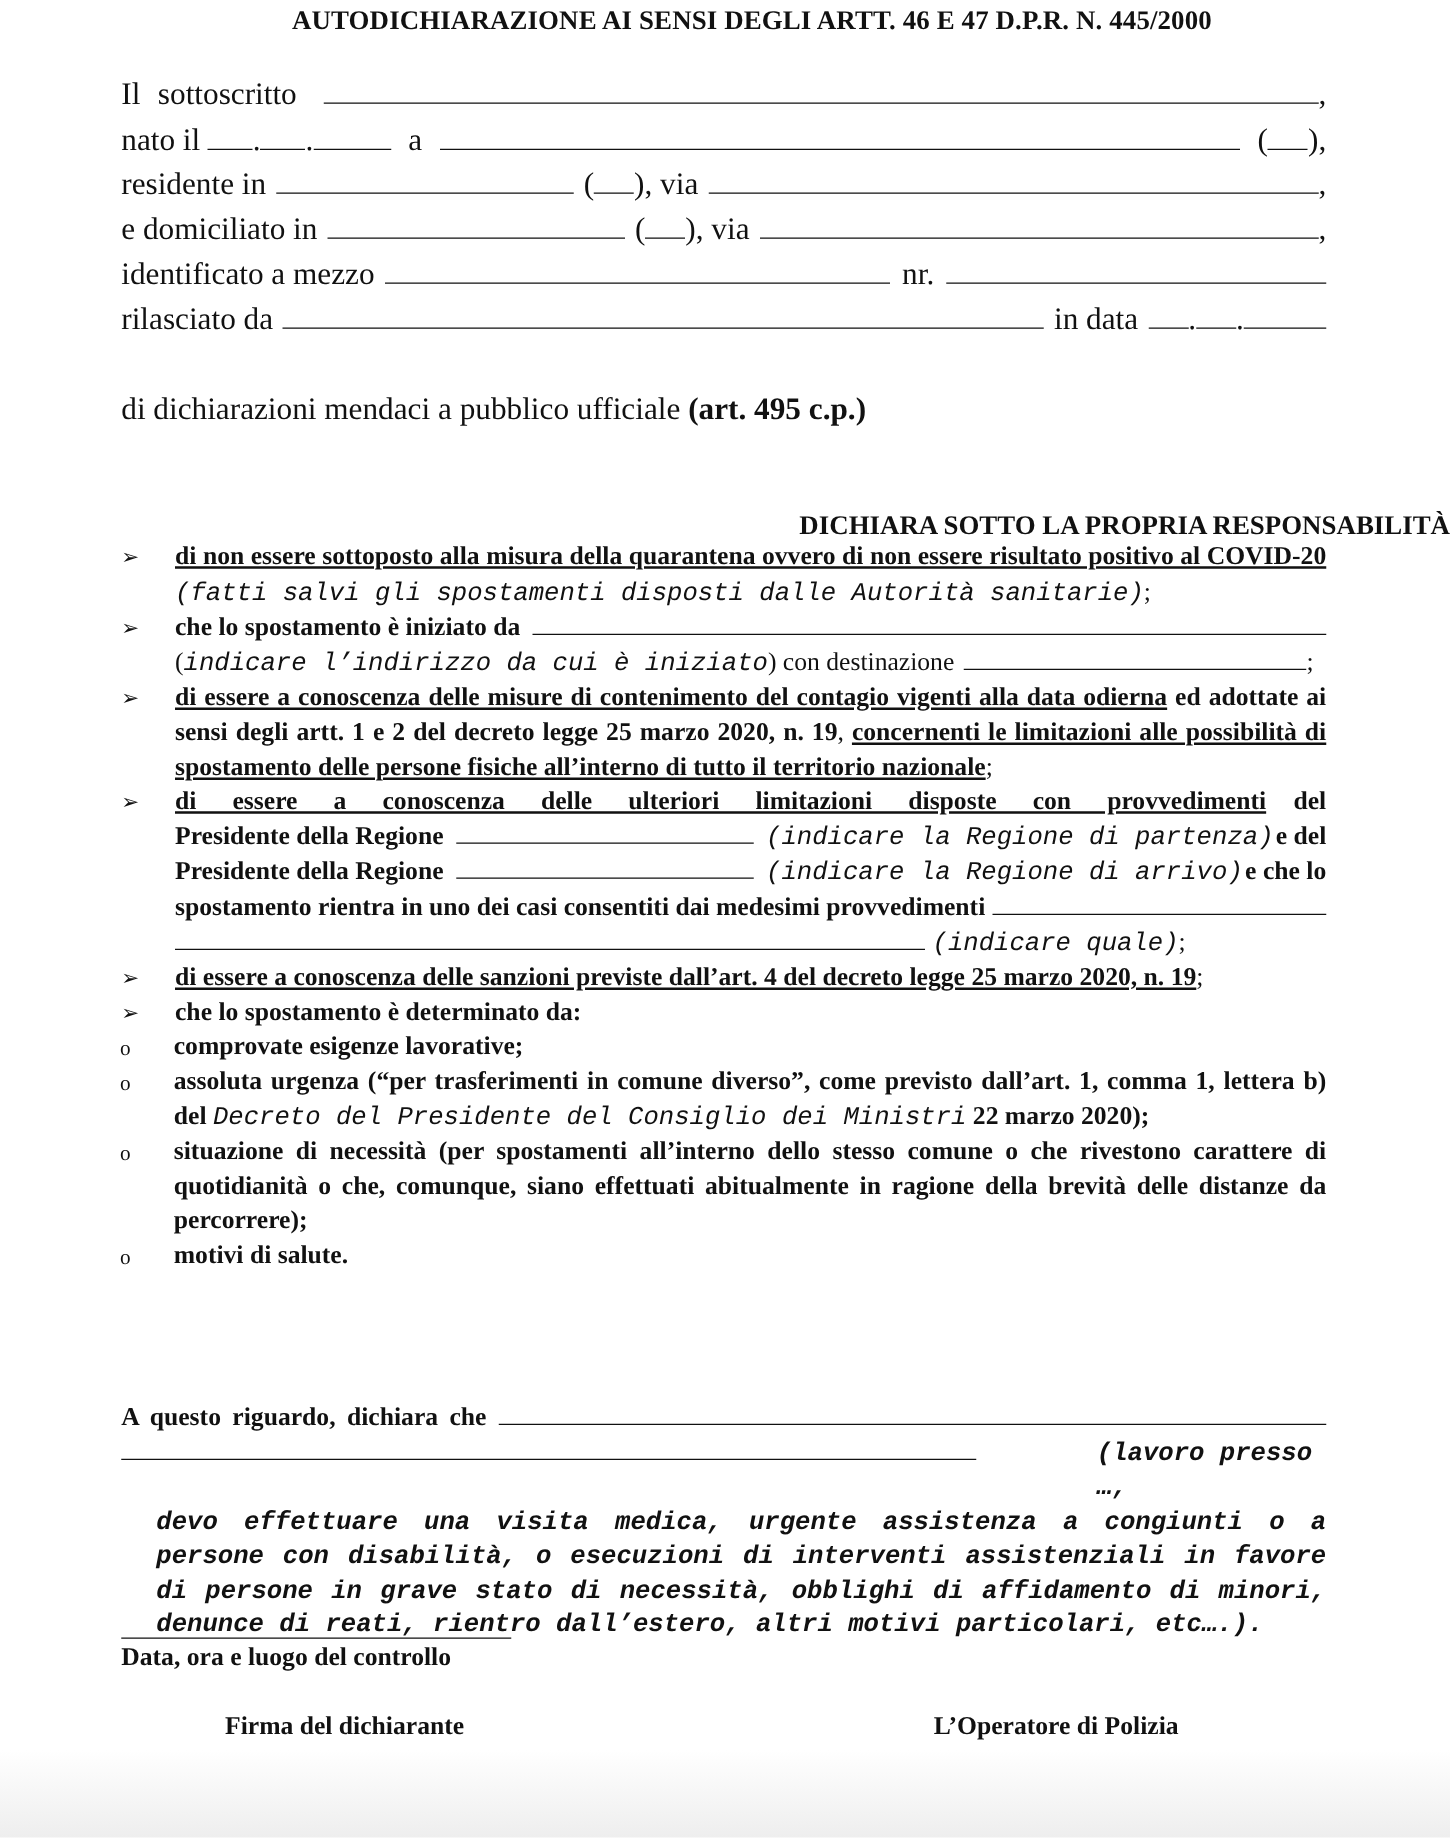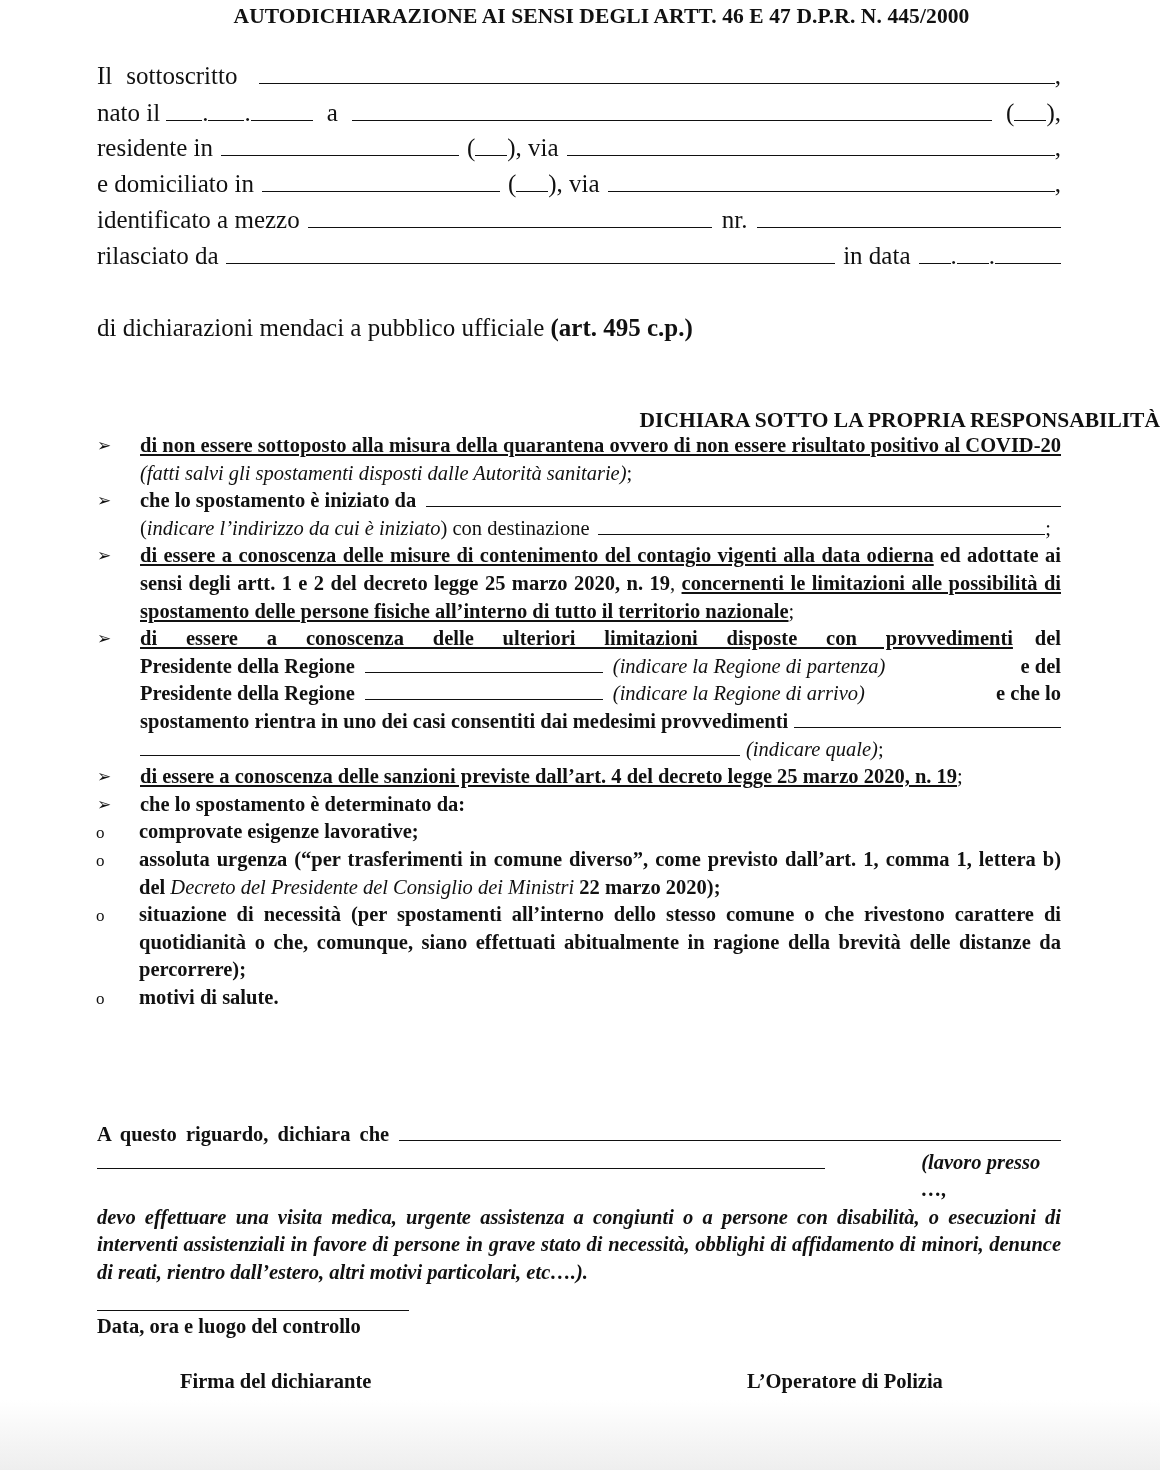--- a/index.html
+++ b/index.html
@@ -16,21 +16,21 @@
   .row {
     position: absolute; left: 97px; width: 964px; font-size: 25px;
     display: flex; align-items: baseline; white-space: nowrap; height: 28px;
   }
   .blank {
     display: inline-block; border-bottom: 1.3px solid #111; height: 18px;
   }
   .grow { flex: 1; }
   .just { text-align: justify; }
   .b { font-weight: bold; }
-  .i { font-style: italic; }
+  .i { font-style: italic; font-family: Liberation Mono, monospace; }
   .u { text-decoration: underline; text-decoration-thickness: 1.5px; text-underline-offset: 2px; }
   .h2 {
     position: absolute; left: 0; right: 0; top: 372px; text-align: right;
     font-weight: bold; font-size: 21.5px; margin-top: 36px;
   }
   .list { position: absolute; left: 97px; top: 432px; width: 964px; font-size: 20.5px; line-height: 27.6px; }
   .li { position: relative; padding-left: 43px; }
   .li .bullet { position: absolute; left: 0; top: 0; font-size: 17px; }
   .sub { position: relative; padding-left: 85px; font-weight: bold; }
   .sub .obullet { position: absolute; left: 42px; top: 1px; font-size: 17px; font-weight: normal; }
@@ -229,21 +229,21 @@
     <div style="display:flex;align-items:baseline;">
       <span class="b" style="word-spacing:4px">A questo riguardo, dichiara che</span>
       <span style="width:10px;display:inline-block"></span>
       <span class="blank grow"></span>
     </div>
     <div style="display:flex;align-items:baseline;gap:48px;">
       <span class="blank" style="width:780px"></span>
       <span class="grow"></span>
       <span class="b i">(lavoro presso …,</span>
     </div>
-    <div class="b i" style="text-align:justify;">devo effettuare una visita medica, urgente assistenza a congiunti o a persone con disabilità, o esecuzioni di interventi assistenziali in favore di persone in grave stato di necessità, obblighi di affidamento di minori, denunce di reati, rientro dall’estero, altri motivi particolari, etc….).</div>
+    <div class="b i" style="text-align:justify;margin-left:28px;">devo effettuare una visita medica, urgente assistenza a congiunti o a persone con disabilità, o esecuzioni di interventi assistenziali in favore di persone in grave stato di necessità, obblighi di affidamento di minori, denunce di reati, rientro dall’estero, altri motivi particolari, etc….).</div>
   </div>
 
   <div style="position:absolute; left:97px; top:1310px; width:312px; border-bottom:1.5px solid #111;"></div>
   <div class="sig" style="left:97px; top:1315px;">Data, ora e luogo del controllo</div>
   <div class="sig" style="left:180px; top:1370px;">Firma del dichiarante</div>
   <div class="sig" style="left:747px; top:1370px;">L’Operatore di Polizia</div>
 
 </div>
 
 </body></html>

